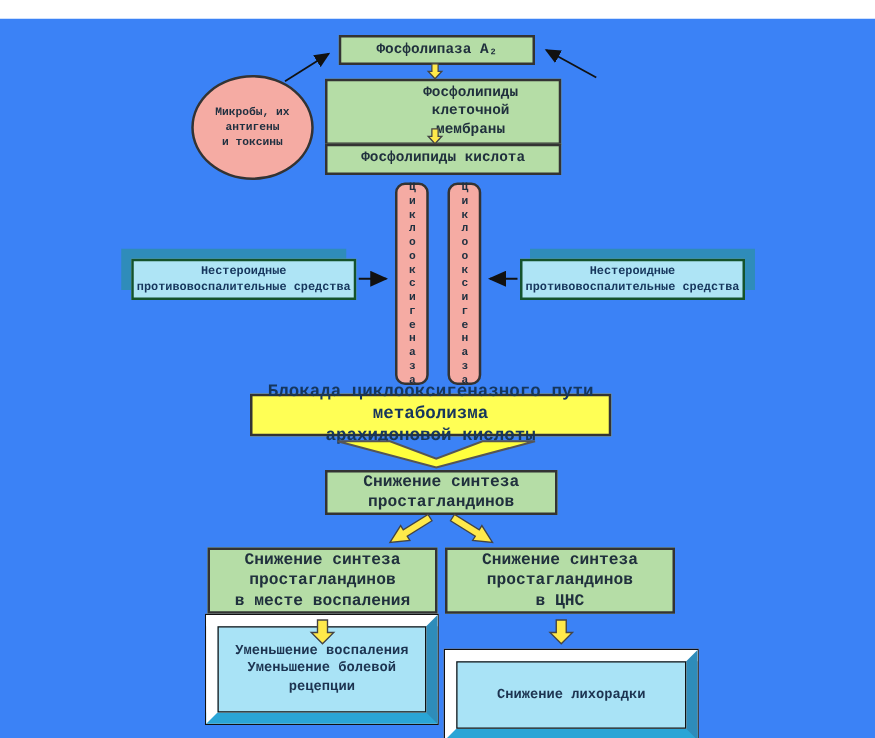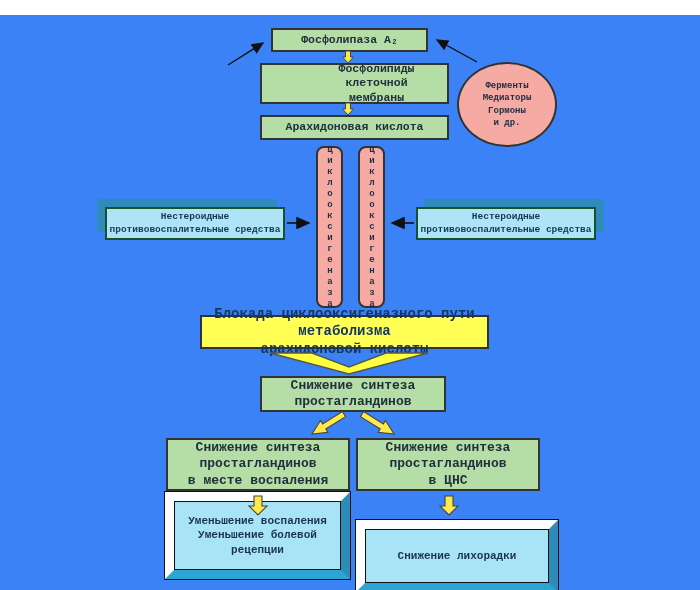--- a/index.html
+++ b/index.html
@@ -52,30 +52,29 @@
   .fs115{font-size:11.5px;}
   svg.overlay{position:absolute;left:0;top:0;pointer-events:none;}
 </style>
 </head>
 <body>
 
 <div id="canvas">
 
   <div class="abs box green fs115" style="left:271px;top:13px;width:157px;height:24px;">Фосфолипаза А₂</div>
 
-  <div class="abs box green fs115" style="left:260px;top:48px;width:189px;height:41px;padding-left:44px;">Фосфолипиды клеточной
+  <div class="abs box green fs115" style="left:260px;top:48px;width:189px;height:53px;padding-left:44px;">Фосфолипиды клеточной
 мембраны</div>
 
-  <div class="abs box green fs115" style="left:260px;top:100px;width:189px;height:25px;">Арахидоновая кислота</div>
+  <div class="abs box green fs115" style="left:260px;top:100px;width:189px;height:25px;">Фосфолипиды кислота</div>
 
+  <div class="abs ellipse" style="left:153px;top:45px;width:98px;height:84px;">Микробы, их
+антигены
+и токсины</div>
 
-  <div class="abs ellipse" style="left:457px;top:47px;width:100px;height:85px;">Ферменты
-Медиаторы
-Гормоны
-и др.</div>
 
   <div class="abs cox" style="left:316px;top:131px;width:27px;height:162px;">
     <span class="vtxt">Циклооксигеназа</span>
   </div>
   <div class="abs cox" style="left:358px;top:131px;width:27px;height:162px;">
     <span class="vtxt">Циклооксигеназа</span>
   </div>
 
   <div class="abs nsaid-shadow" style="left:97px;top:184px;width:180px;height:33px;"></div>
   <div class="abs nsaid" style="left:105px;top:192px;width:180px;height:33px;">Нестероидные

